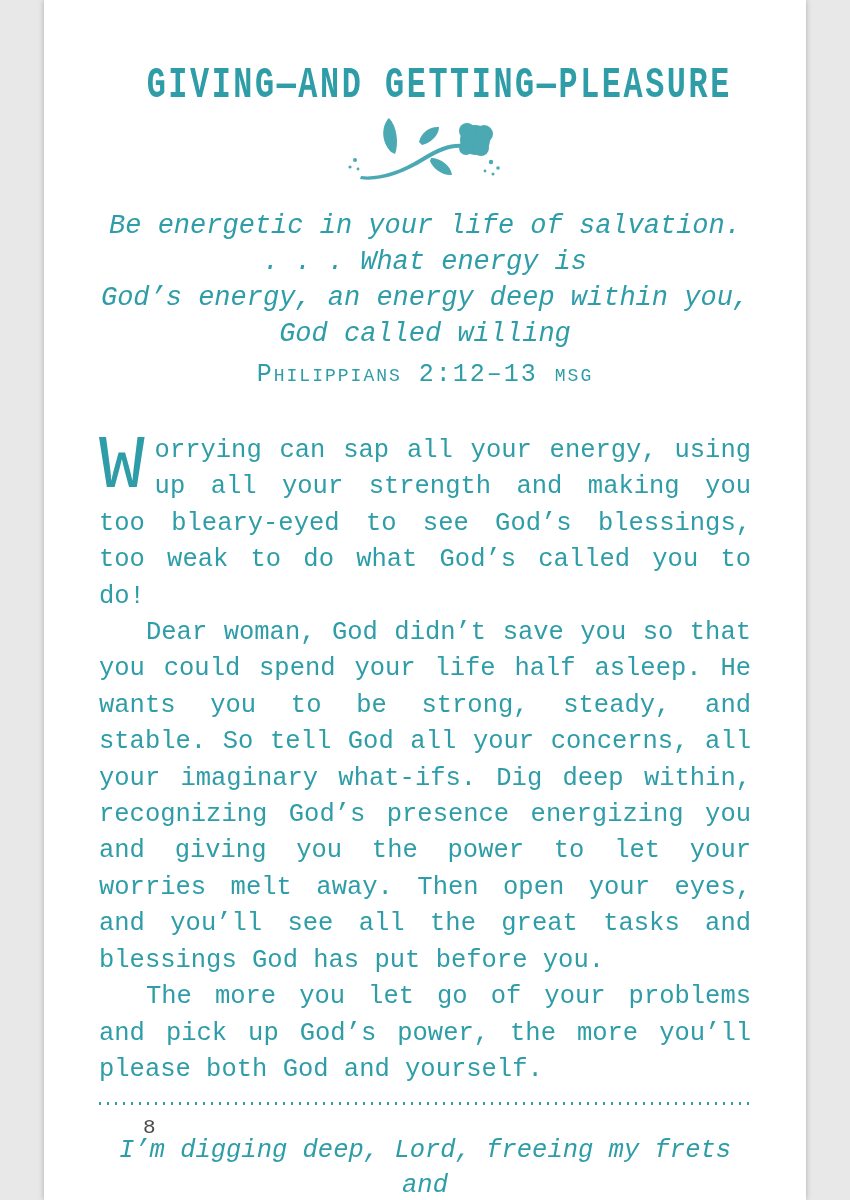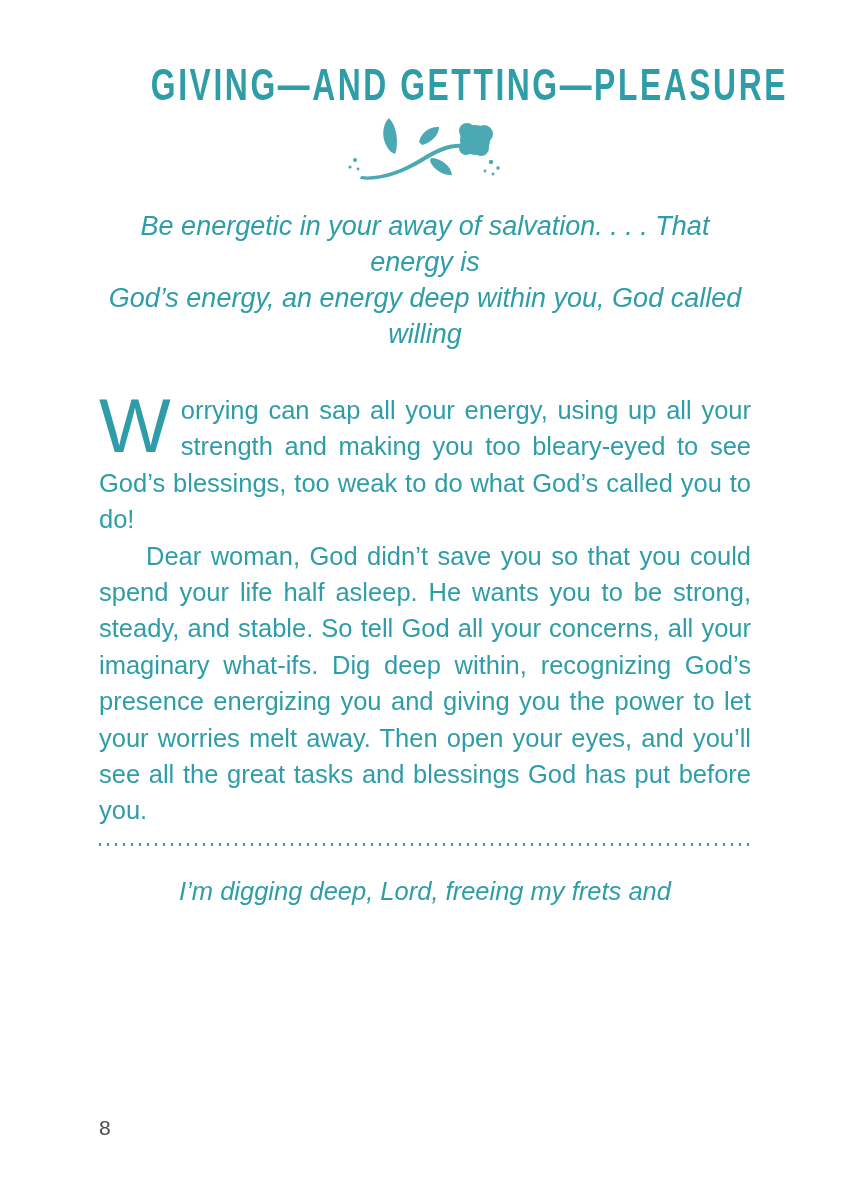--- a/index.html
+++ b/index.html
@@ -1,22 +1,22 @@
 <!DOCTYPE html>
 <html><head>
 <meta charset="utf-8">
 <style>
   html,body { margin:0; padding:0; background:#e8e8e8; }
   .page {
     position:relative;
-    width:850px; height:1200px;
+    width:762px; height:1200px;
     margin:0 auto;
     background:#ffffff;
     box-shadow:0 0 6px rgba(0,0,0,.25);
-    font-family:Liberation Sans, sans-serif;
+    font-family:Liberation Mono, monospace;
     overflow:hidden;
   }
   .content { width:652px; margin:0 auto; }
 
   .title {
     margin-top:64px;
     text-align:center;
     color:#2E9DA7;
   }
   .title-text{
@@ -126,27 +126,29 @@
             <circle cx="144" cy="48" r="2.2"></circle>
             <circle cx="151" cy="54" r="1.8"></circle>
             <circle cx="146" cy="60" r="1.5"></circle>
             <circle cx="138" cy="57" r="1.4"></circle>
           </g>
         </svg>
       </span>
     </div>
 
     <div class="scripture">
-      <div>Be energetic in your away of salvation. . . . That energy is</div>
+      <div>Be energetic in your life of salvation. . . . What energy is</div>
       <div>God’s energy, an energy deep within you, God called willing</div>
+      <div class="scripture-ref">Philippians 2:12–13 msg</div>
     </div>
 
     <div class="body-text">
       <p><span class="drop-cap">W</span><span>orrying can sap all your energy, using up all your strength and making you too bleary-eyed to see God’s blessings, too weak to do what God’s called you to do!</span></p>
       <p class="indent">Dear woman, God didn’t save you so that you could spend your life half asleep. He wants you to be strong, steady, and stable. So tell God all your concerns, all your imaginary what-ifs. Dig deep within, recognizing God’s presence energizing you and giving you the power to let your worries melt away. Then open your eyes, and you’ll see all the great tasks and blessings God has put before you.</p>
+      <p class="indent">The more you let go of your problems and pick up God’s power, the more you’ll please both God and yourself.</p>
     </div>
 
     <div class="divider"></div>
 
     <div class="prayer">
       <div>I’m digging deep, Lord, freeing my frets and</div>
     </div>
 
   </div>
 

